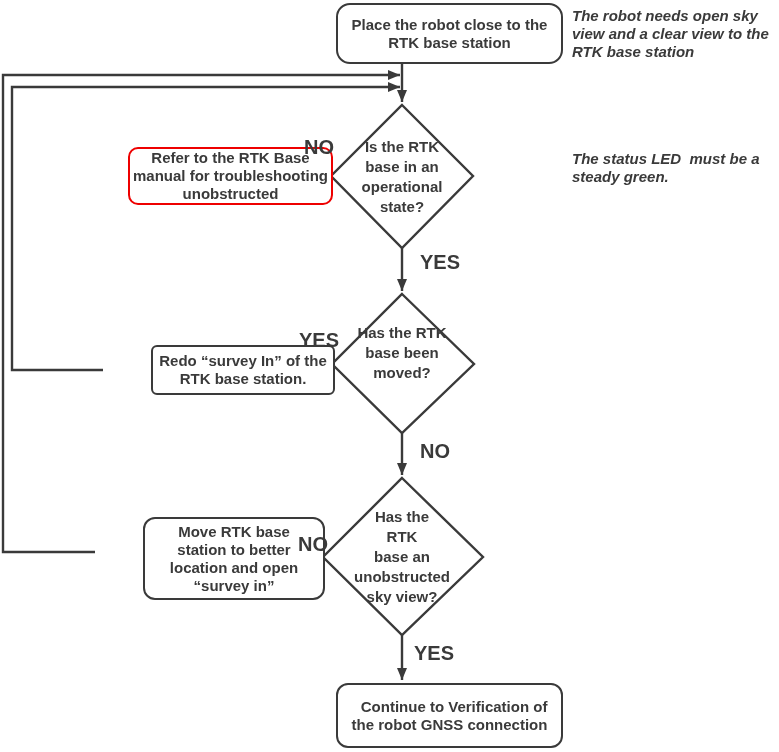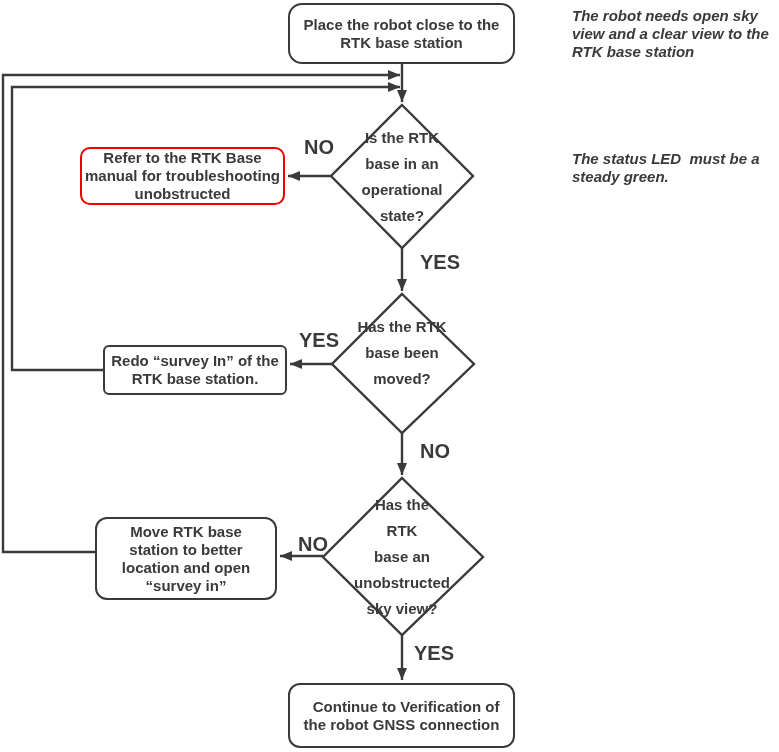--- a/index.html
+++ b/index.html
@@ -24,31 +24,32 @@
     border-radius: 12px;
     background: #ffffff;
     display: flex;
     align-items: center;
     justify-content: center;
     text-align: center;
     font-size: 15px;
     font-weight: 700;
     line-height: 18px;
     white-space: pre-line;
+    margin-left: 48px;
   }
   .node.alert { border-color: #ee0000; border-radius: 10px; }
   .diamond-text {
     position: absolute;
     display: flex;
     align-items: center;
     justify-content: center;
     text-align: center;
     font-size: 15px;
     font-weight: 700;
-    line-height: 26px;
+    line-height: 20px;
     white-space: pre-line;
   }
   .edge-label {
     position: absolute;
     font-size: 20px;
     font-weight: 700;
     line-height: 16px;
     margin-left: 7px;
   }
   .side-note {

